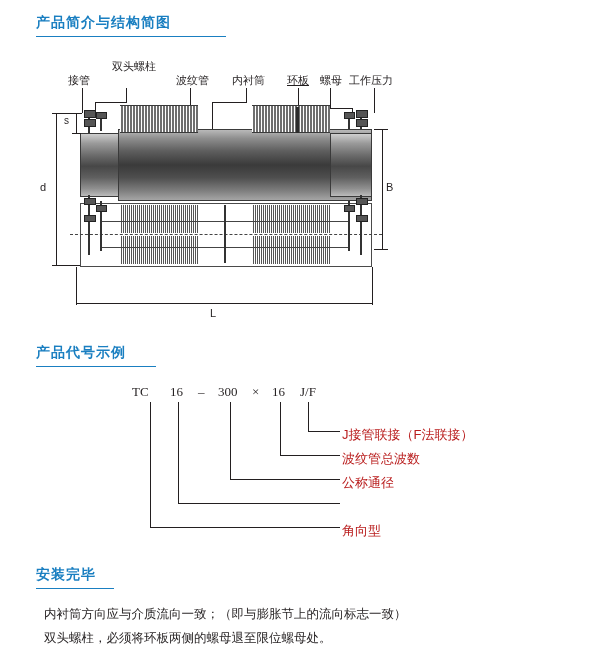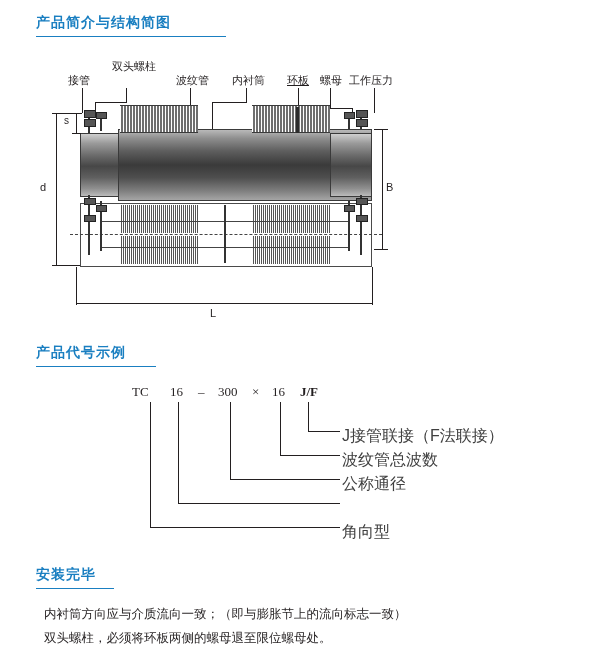--- a/index.html
+++ b/index.html
@@ -138,22 +138,22 @@
   }
   .code-token {
     position: absolute;
     font-size: 13px;
     font-family: "Liberation Serif", serif;
     color: #231f20;
     white-space: nowrap;
   }
   .code-desc {
     position: absolute;
-    font-size: 16px;
-    color: #404040;
+    font-size: 13px;
+    color: #b91c1c;
     white-space: nowrap;
   }
   .vline {
     position: absolute;
     width: 1px;
     background: #231f20;
   }
   .hline {
     position: absolute;
     height: 1px;
@@ -272,21 +272,21 @@
 <div class="title-underline" style="left:36px; top:366px; width:120px;"></div>
 
 <div id="code-area">
 
   <div class="code-token" style="left:132px; top:14px;">TC</div>
   <div class="code-token" style="left:170px; top:14px;">16</div>
   <div class="code-token" style="left:198px; top:14px;">–</div>
   <div class="code-token" style="left:218px; top:14px;">300</div>
   <div class="code-token" style="left:252px; top:14px;">×</div>
   <div class="code-token" style="left:272px; top:14px;">16</div>
-  <div class="code-token" style="left:300px; top:14px;font-weight:bold;">J/F</div>
+  <div class="code-token" style="left:300px; top:14px;">J/F</div>
 
   <div class="code-desc" style="left:342px; top:56px;">J接管联接（F法联接）</div>
   <div class="code-desc" style="left:342px; top:80px;">波纹管总波数</div>
   <div class="code-desc" style="left:342px; top:104px;">公称通径</div>
   <div class="code-desc" style="left:342px; top:152px;">角向型</div>
 
   <div class="vline" style="left:308px; top:32px; height:30px;"></div>
   <div class="hline" style="left:308px; top:61px; width:32px;"></div>
 
   <div class="vline" style="left:280px; top:32px; height:54px;"></div>

